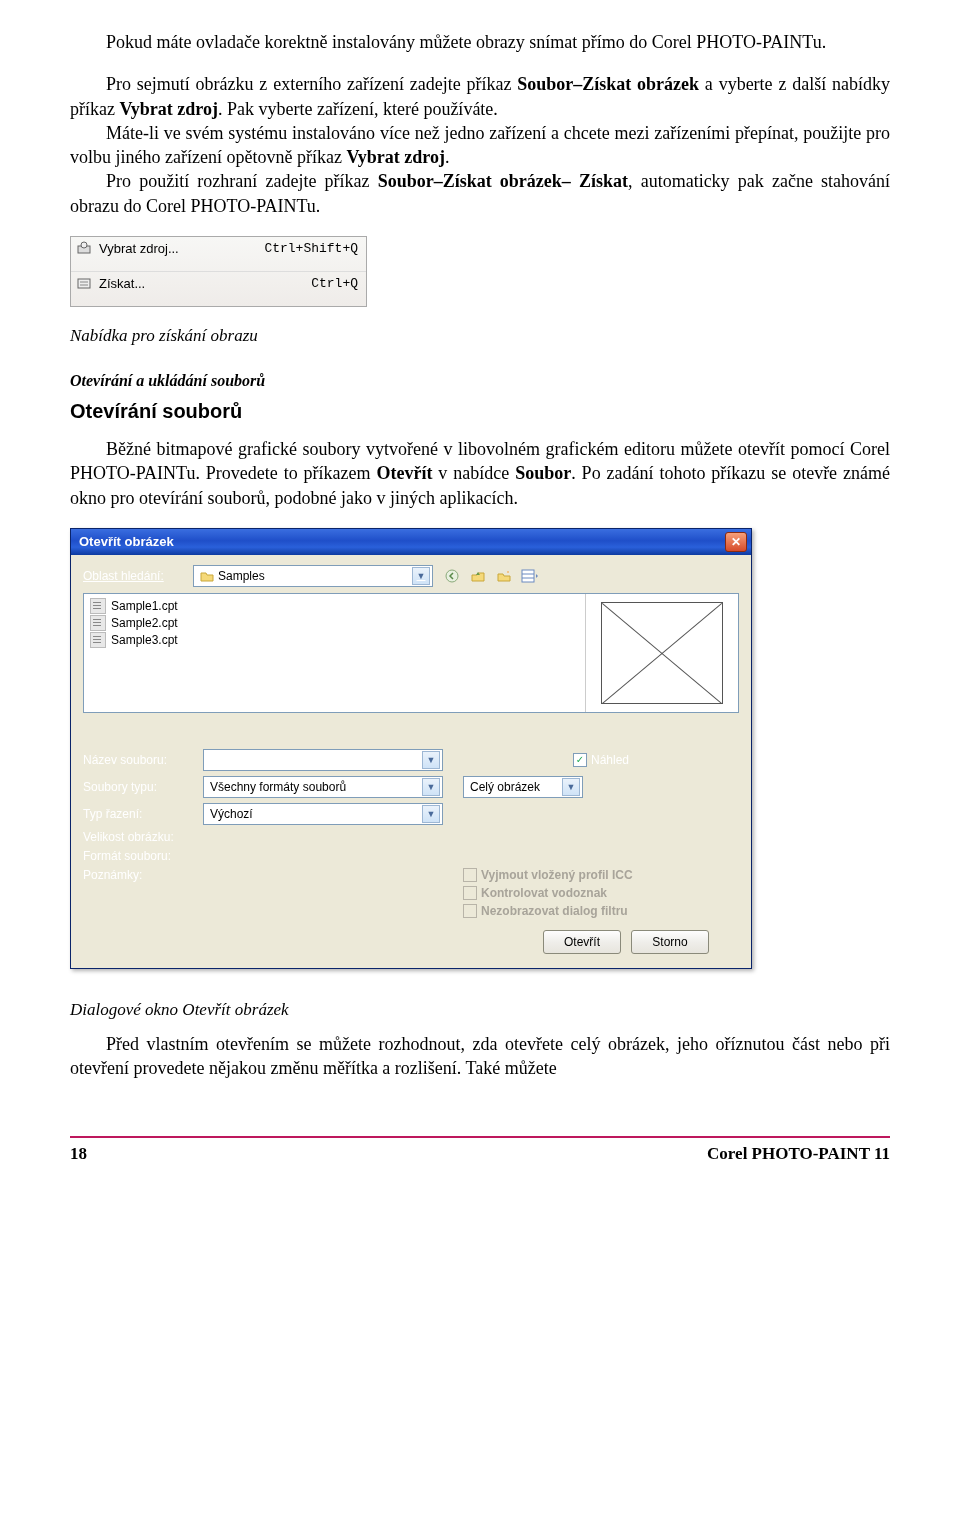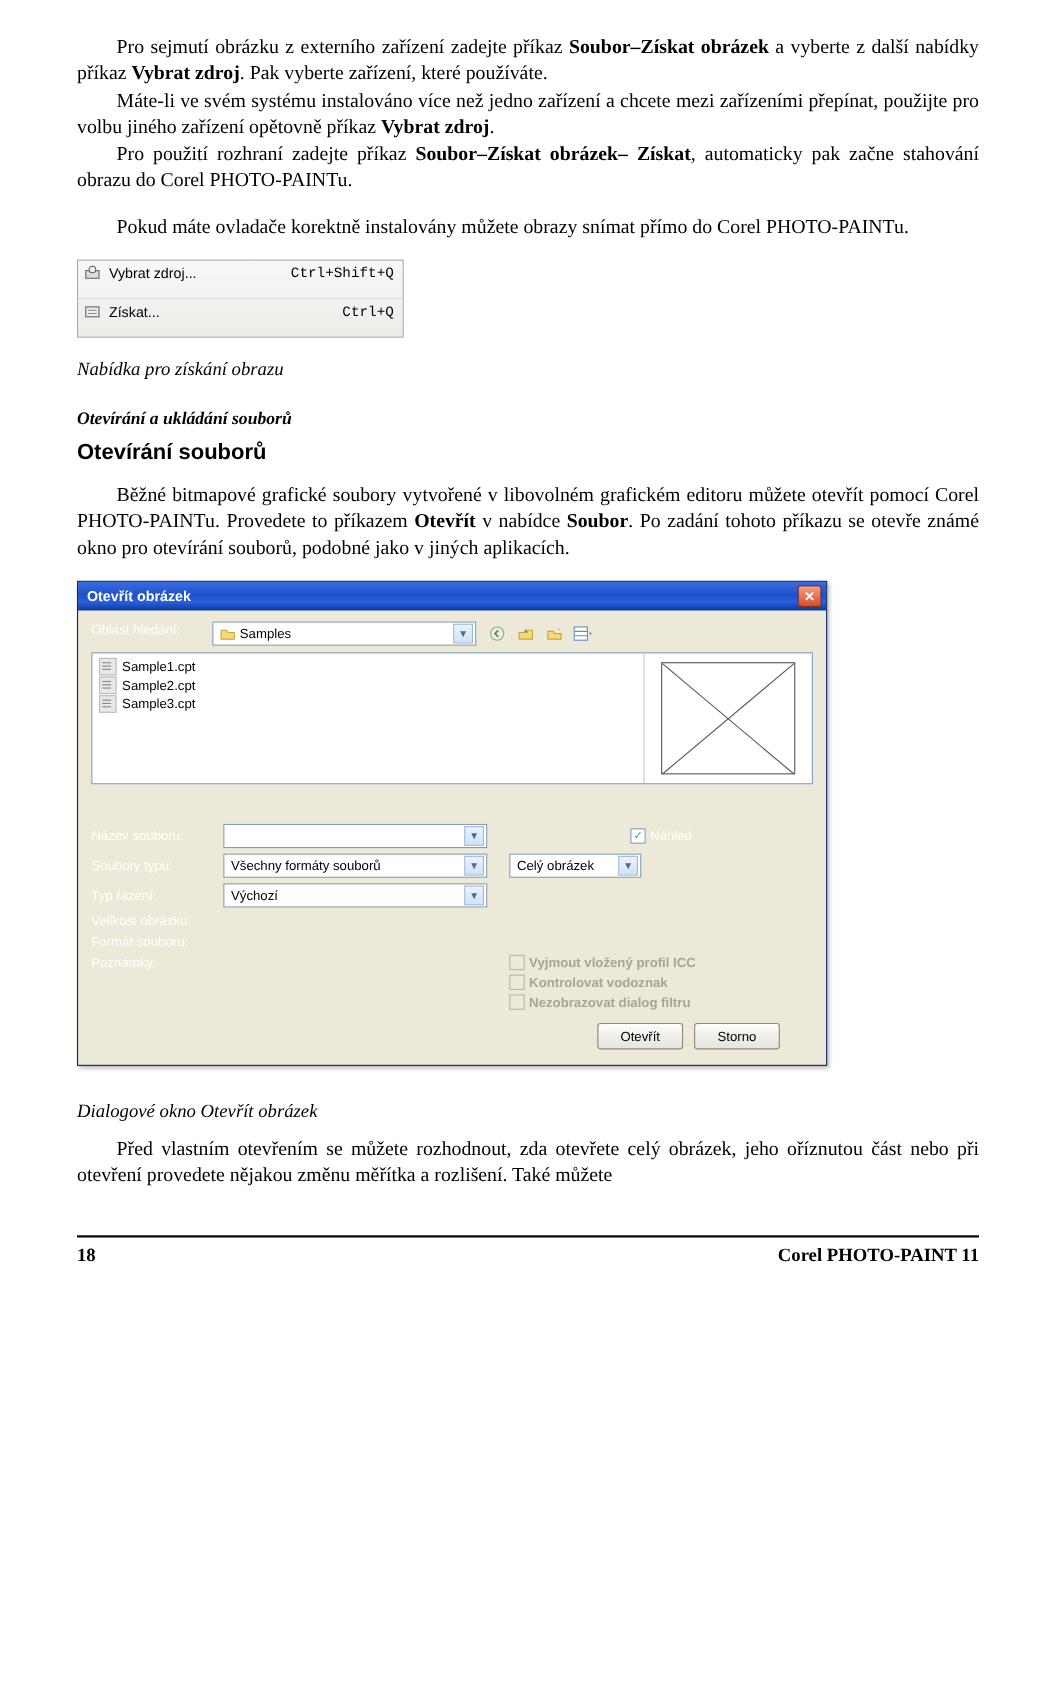--- a/index.html
+++ b/index.html
@@ -89,21 +89,21 @@
   .titlebar .close {
     margin-left: auto;
     width: 20px; height: 18px;
     background: linear-gradient(#f7a07a, #d64b2a);
     border: 1px solid #8a2a10;
     border-radius: 3px;
     display: flex; align-items: center; justify-content: center;
     color: #fff; font-weight: bold; font-size: 12px;
   }
   .dlg-body { padding: 10px 12px 14px 12px; }
-  .row { display: flex; margin-bottom: 6px; }
+  .row { display: flex; align-items: center; margin-bottom: 6px; text-decoration: underline; }
   .lbl { width: 110px; color: #fff; }
   .dlg-body .lbl, .dlg-body .lbl-dark { color: #fff; }
   .dlg-body { color: #fff; }
   .combo {
     display: flex; align-items: center;
     background: #fff; color: #000;
     border: 1px solid #7f9db9;
     height: 20px;
     padding: 0 2px 0 6px;
   }
@@ -155,49 +155,49 @@
     border:1px solid #8a8a7a; border-radius:3px;
     height:22px; min-width:76px;
     display:flex; align-items:center; justify-content:center;
     color:#000; font-size:12px;
   }
   .btn-row { display:flex; gap:10px; justify-content:flex-end; margin-top:12px; margin-right: 30px; }
 
   
   .footer {
     position: relative;
-    margin-top: 43px;
-    border-top: 2px solid #000000;
+    margin-top: 56px;
+    border-top: 2px solid #be185d;
     padding-top: 6px;
     display:flex; justify-content:space-between;
     font-size: 17px; font-weight: bold;
   }
 
   
   svg { display:block; }
 </style>
 </head>
 <body>
 
 <div class="page">
+
+  <div class="para-block">
+    <p class="indent">Pokud máte ovladače korektně instalovány můžete obrazy snímat přímo do Corel PHOTO-PAINTu.</p>
+  </div>
 
   <div class="para-block">
     <p class="indent">
       <span>Pro sejmutí obrázku z externího zařízení zadejte příkaz </span><span class="bold">Soubor–Získat obrázek</span><span> a vyberte z další nabídky příkaz </span><span class="bold">Vybrat zdroj</span><span>. Pak vyberte zařízení, které používáte.</span>
     </p>
     <p class="indent">
       <span>Máte-li ve svém systému instalováno více než jedno zařízení a chcete mezi zařízeními přepínat, použijte pro volbu jiného zařízení opětovně příkaz </span><span class="bold">Vybrat zdroj</span><span>.</span>
     </p>
     <p class="indent">
       <span>Pro použití rozhraní zadejte příkaz </span><span class="bold">Soubor–Získat obrázek– Získat</span><span>, automaticky pak začne stahování obrazu do Corel PHOTO-PAINTu.</span>
     </p>
-  </div>
-
-  <div class="para-block">
-    <p class="indent">Pokud máte ovladače korektně instalovány můžete obrazy snímat přímo do Corel PHOTO-PAINTu.</p>
   </div>
 
   <div class="menu-snippet">
     <div class="menu-row">
       <span class="menu-icon">
         <svg width="16" height="16">
             <rect x="2" y="6" width="12" height="7" fill="#ddd" stroke="#666"></rect>
             <circle cx="8" cy="5" r="3" fill="#eee" stroke="#666"></circle>
           </svg>
       </span>

